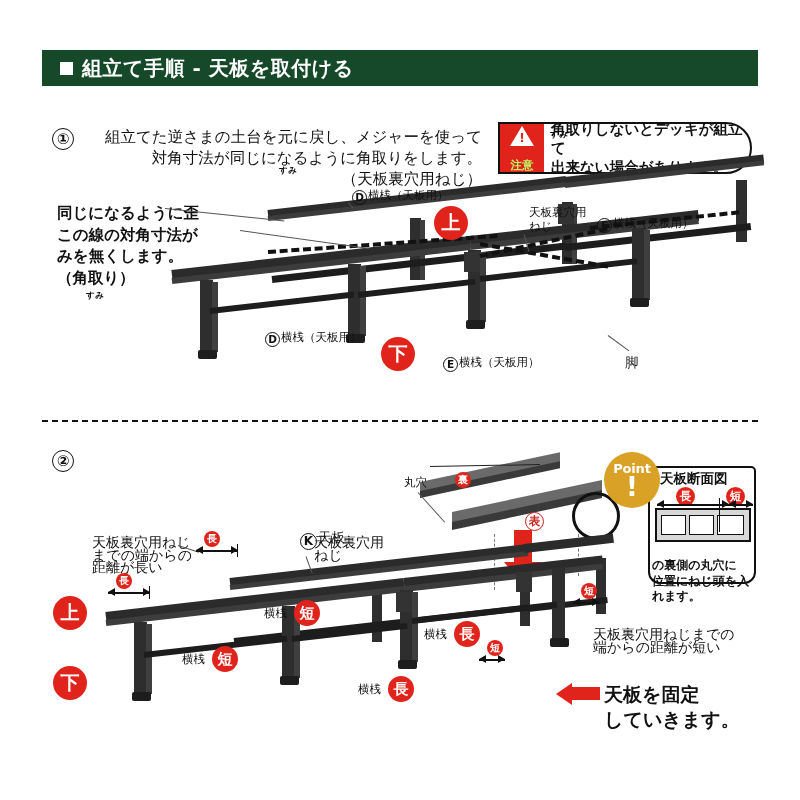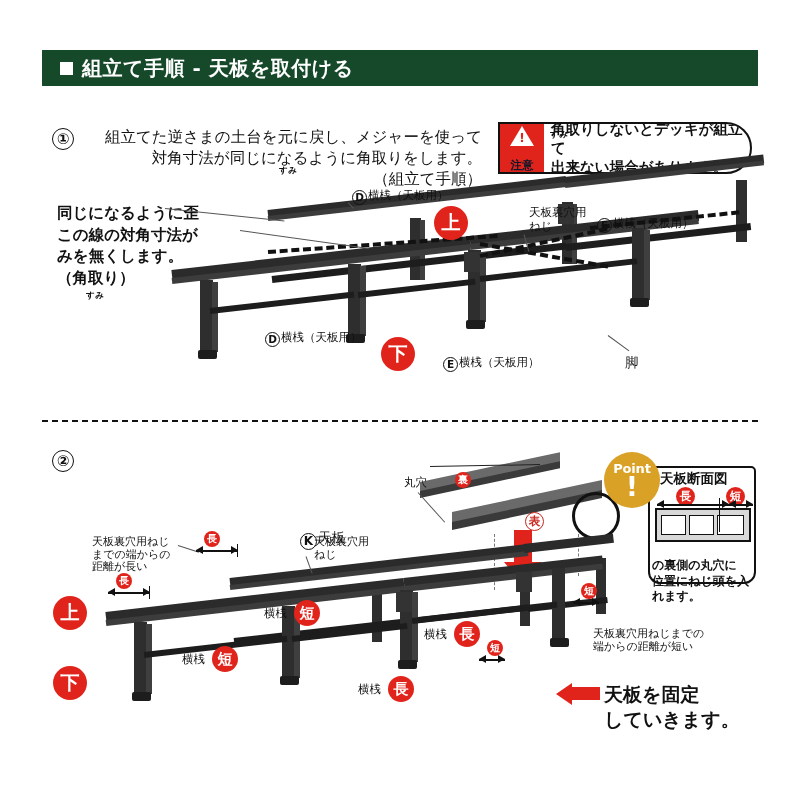--- a/index.html
+++ b/index.html
@@ -34,21 +34,21 @@
 
   .ruby{position:absolute;font-size:8.5px;font-weight:bold;letter-spacing:.5px;}
 
   
   .caution{
     position:absolute;left:498px;top:122px;width:254px;height:52px;
     border:2px solid #111;border-radius:0 26px 26px 0;box-sizing:border-box;background:#fff;
     display:flex;align-items:stretch;overflow:hidden;
   }
   .caution-badge{
-    width:44px;background:#e1241b;flex:none;color:#0f172a;
+    width:44px;background:#e1241b;flex:none;color:#bef264;
     display:flex;flex-direction:column;align-items:center;justify-content:center;gap:12px;
   }
   .caution-badge .tri{
     width:0;height:0;border-left:12px solid transparent;border-right:12px solid transparent;
     border-bottom:20px solid #ffffff;position:relative;margin-top:1px;
   }
   .caution-badge .tri:after{
     content:"!";position:absolute;left:-3px;top:6px;width:6px;color:#e1241b;
     font-size:12px;font-weight:bold;line-height:1;text-align:center;
   }
@@ -68,21 +68,21 @@
   .rbadge.sm{width:19px;height:19px;font-size:11.5px;}
   .rbadge.xs{width:16px;height:16px;font-size:10px;}
   .wbadge{
     position:absolute;border-radius:50%;background:#fff;color:#c8271d;border:1.4px solid #c8271d;
     font-weight:bold;display:flex;align-items:center;justify-content:center;box-sizing:border-box;
     width:19px;height:19px;font-size:11.5px;
   }
 
   .lbl{position:absolute;font-size:11.5px;line-height:14px;white-space:nowrap;}
   .lbl.big{font-size:13.5px;}
-  .lbl.tiny{font-size:11px;line-height:12.5px;}
+  .lbl.tiny{font-size:14px;line-height:12.5px;}
 
   .circ-letter{
     display:inline-flex;align-items:center;justify-content:center;
     width:15px;height:15px;border:1.3px solid #111;border-radius:50%;
     font-size:10.5px;font-weight:bold;box-sizing:border-box;vertical-align:-2px;margin-right:1px;
   }
   .circ-letter.ib{width:17px;height:17px;font-size:12px;vertical-align:-3px;}
 
   
   .divider{
@@ -148,21 +148,21 @@
 
   <div class="header-bar">
     <div class="sq"></div>
     <div class="header-title">組立て手順 - 天板を取付ける</div>
   </div>
 
   <div class="step-num" style="left:52px;top:128px;">①</div>
   <div class="step-body" style="left:82px;top:127px;width:400px;text-align:right;">
     <div class="nw">組立てた逆さまの土台を元に戻し、メジャーを使って</div>
     <div class="nw">対角寸法が同じになるように角取りをします。</div>
-    <div class="nw">（組立て手順）</div>
+    <div class="nw">（天板裏穴用ねじ）</div>
   </div>
   <div class="ruby" style="left:279px;top:165px;">すみ</div>
 
   <div class="caution">
     <div class="caution-badge">
       <div class="tri"></div>
       <div class="cl">注意</div>
     </div>
     <div class="caution-text">
       <div>角取りしないとデッキが組立て</div>

